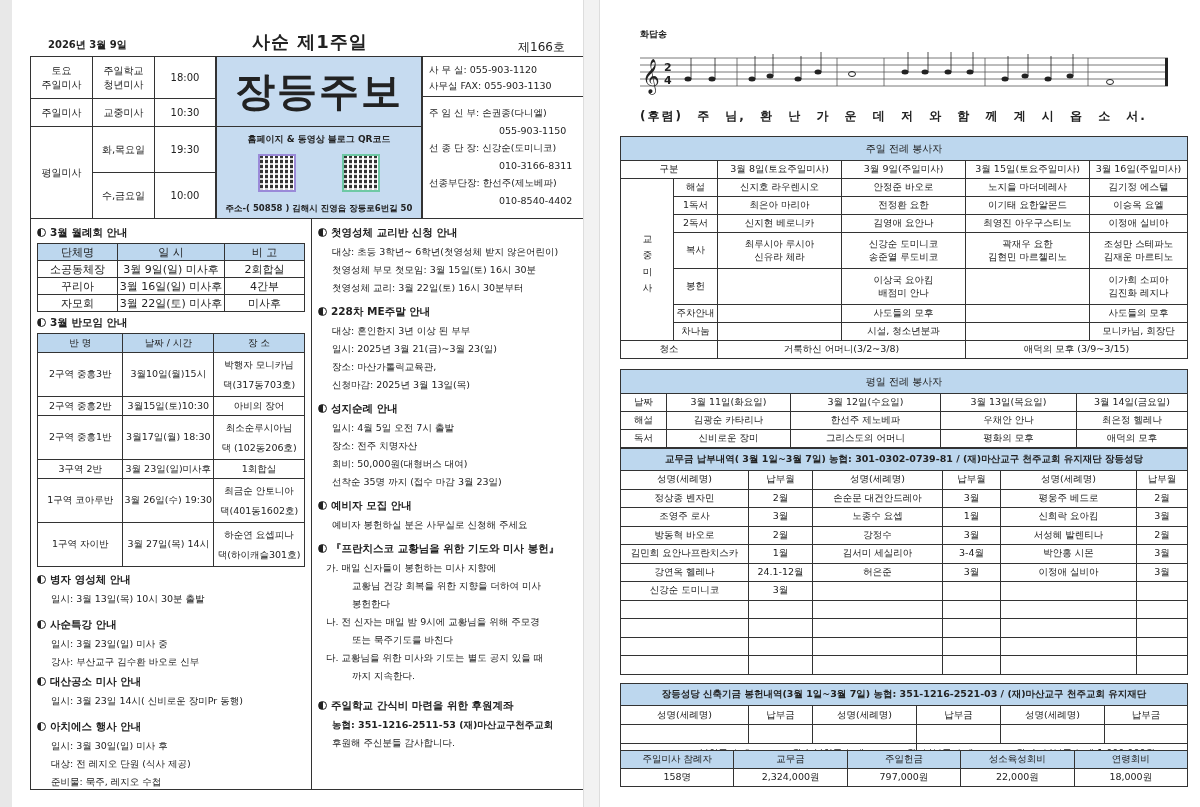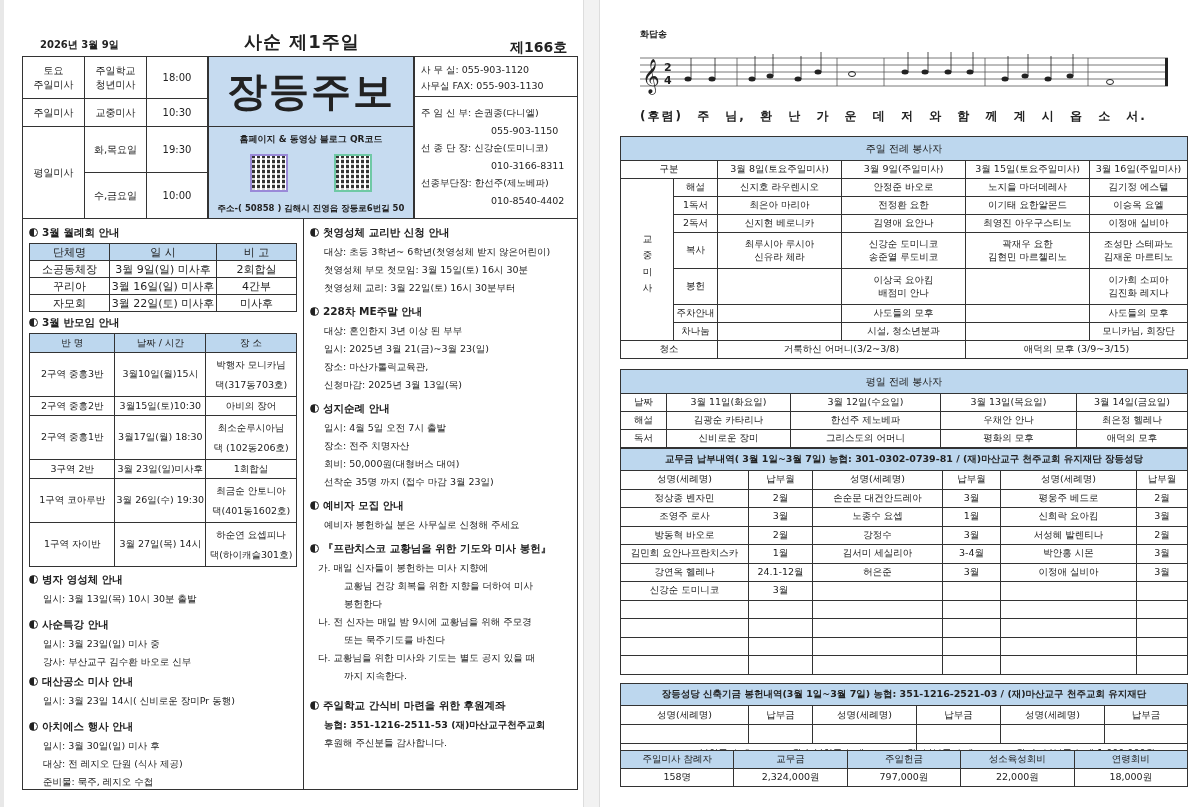--- a/index.html
+++ b/index.html
@@ -1,28 +1,28 @@
 <!DOCTYPE html>
 <html><head>
 <meta charset="utf-8">
 <style>
   *{box-sizing:border-box;margin:0;padding:0}
   body{width:1200px;height:807px;background:#e8e8e8;font-family:"DejaVu Sans","Liberation Sans",sans-serif;color:#222;position:relative;overflow:hidden;font-size:9.5px}
   .page{position:absolute;top:0;background:#fff;height:807px}
-  #pgL{left:4px;width:583px}
+  #pgL{left:12px;width:583px}
   #pgR{left:600px;width:600px}
   .gutter{position:absolute;left:583px;top:0;width:17px;height:807px;background:#f2f2f2;border-left:1px solid #ddd;border-right:1px solid #ddd}
   table{border-collapse:collapse}
   td,th{border:1px solid #333;text-align:center;vertical-align:middle;font-weight:normal}
   .blue{background:#bdd7ee}
   .hdr{background:#bdd7ee;font-weight:bold}
   
   .date{position:absolute;left:36px;top:38px;font-size:10px;font-weight:bold}
   .title{position:absolute;left:240px;top:30px;font-size:18px;font-weight:bold;letter-spacing:1px}
-  .issue{position:absolute;left:506px;top:39px;font-size:14px;font-weight:bold}
+  .issue{position:absolute;left:506px;top:39px;font-size:12px;font-weight:normal}
   #massTbl{position:absolute;left:18px;top:56px;width:186px;height:163px;font-size:10px}
   #massTbl td{border:1px solid #333}
   .brand{position:absolute;left:204px;top:56px;width:206px;height:163px;background:#c6dbf0;border:1px solid #333}
   .brand .logo{height:70px;border-bottom:1px solid #333;display:flex;align-items:center;justify-content:center;font-size:40px;font-weight:bold;letter-spacing:2px;font-family:"DejaVu Sans",sans-serif}
   .brand .qrtitle{text-align:center;font-weight:bold;font-size:9px;margin-top:6px}
   .qrs{display:flex;justify-content:space-around;margin-top:8px;padding:0 18px}
   .qr{width:38px;height:38px;border:2px solid #9a8ad8;background:repeating-linear-gradient(90deg,#333 0 3px,#fff 3px 5px),#fff;background-blend-mode:multiply;position:relative}
   .qr.g{border-color:#6fc9a5}
   .qr::after{content:"";position:absolute;inset:0;background:repeating-linear-gradient(0deg,rgba(255,255,255,.8) 0 2px,transparent 2px 5px)}
   .brand .addr{position:absolute;bottom:3px;left:0;right:0;text-align:center;font-size:8.5px;font-weight:bold}

